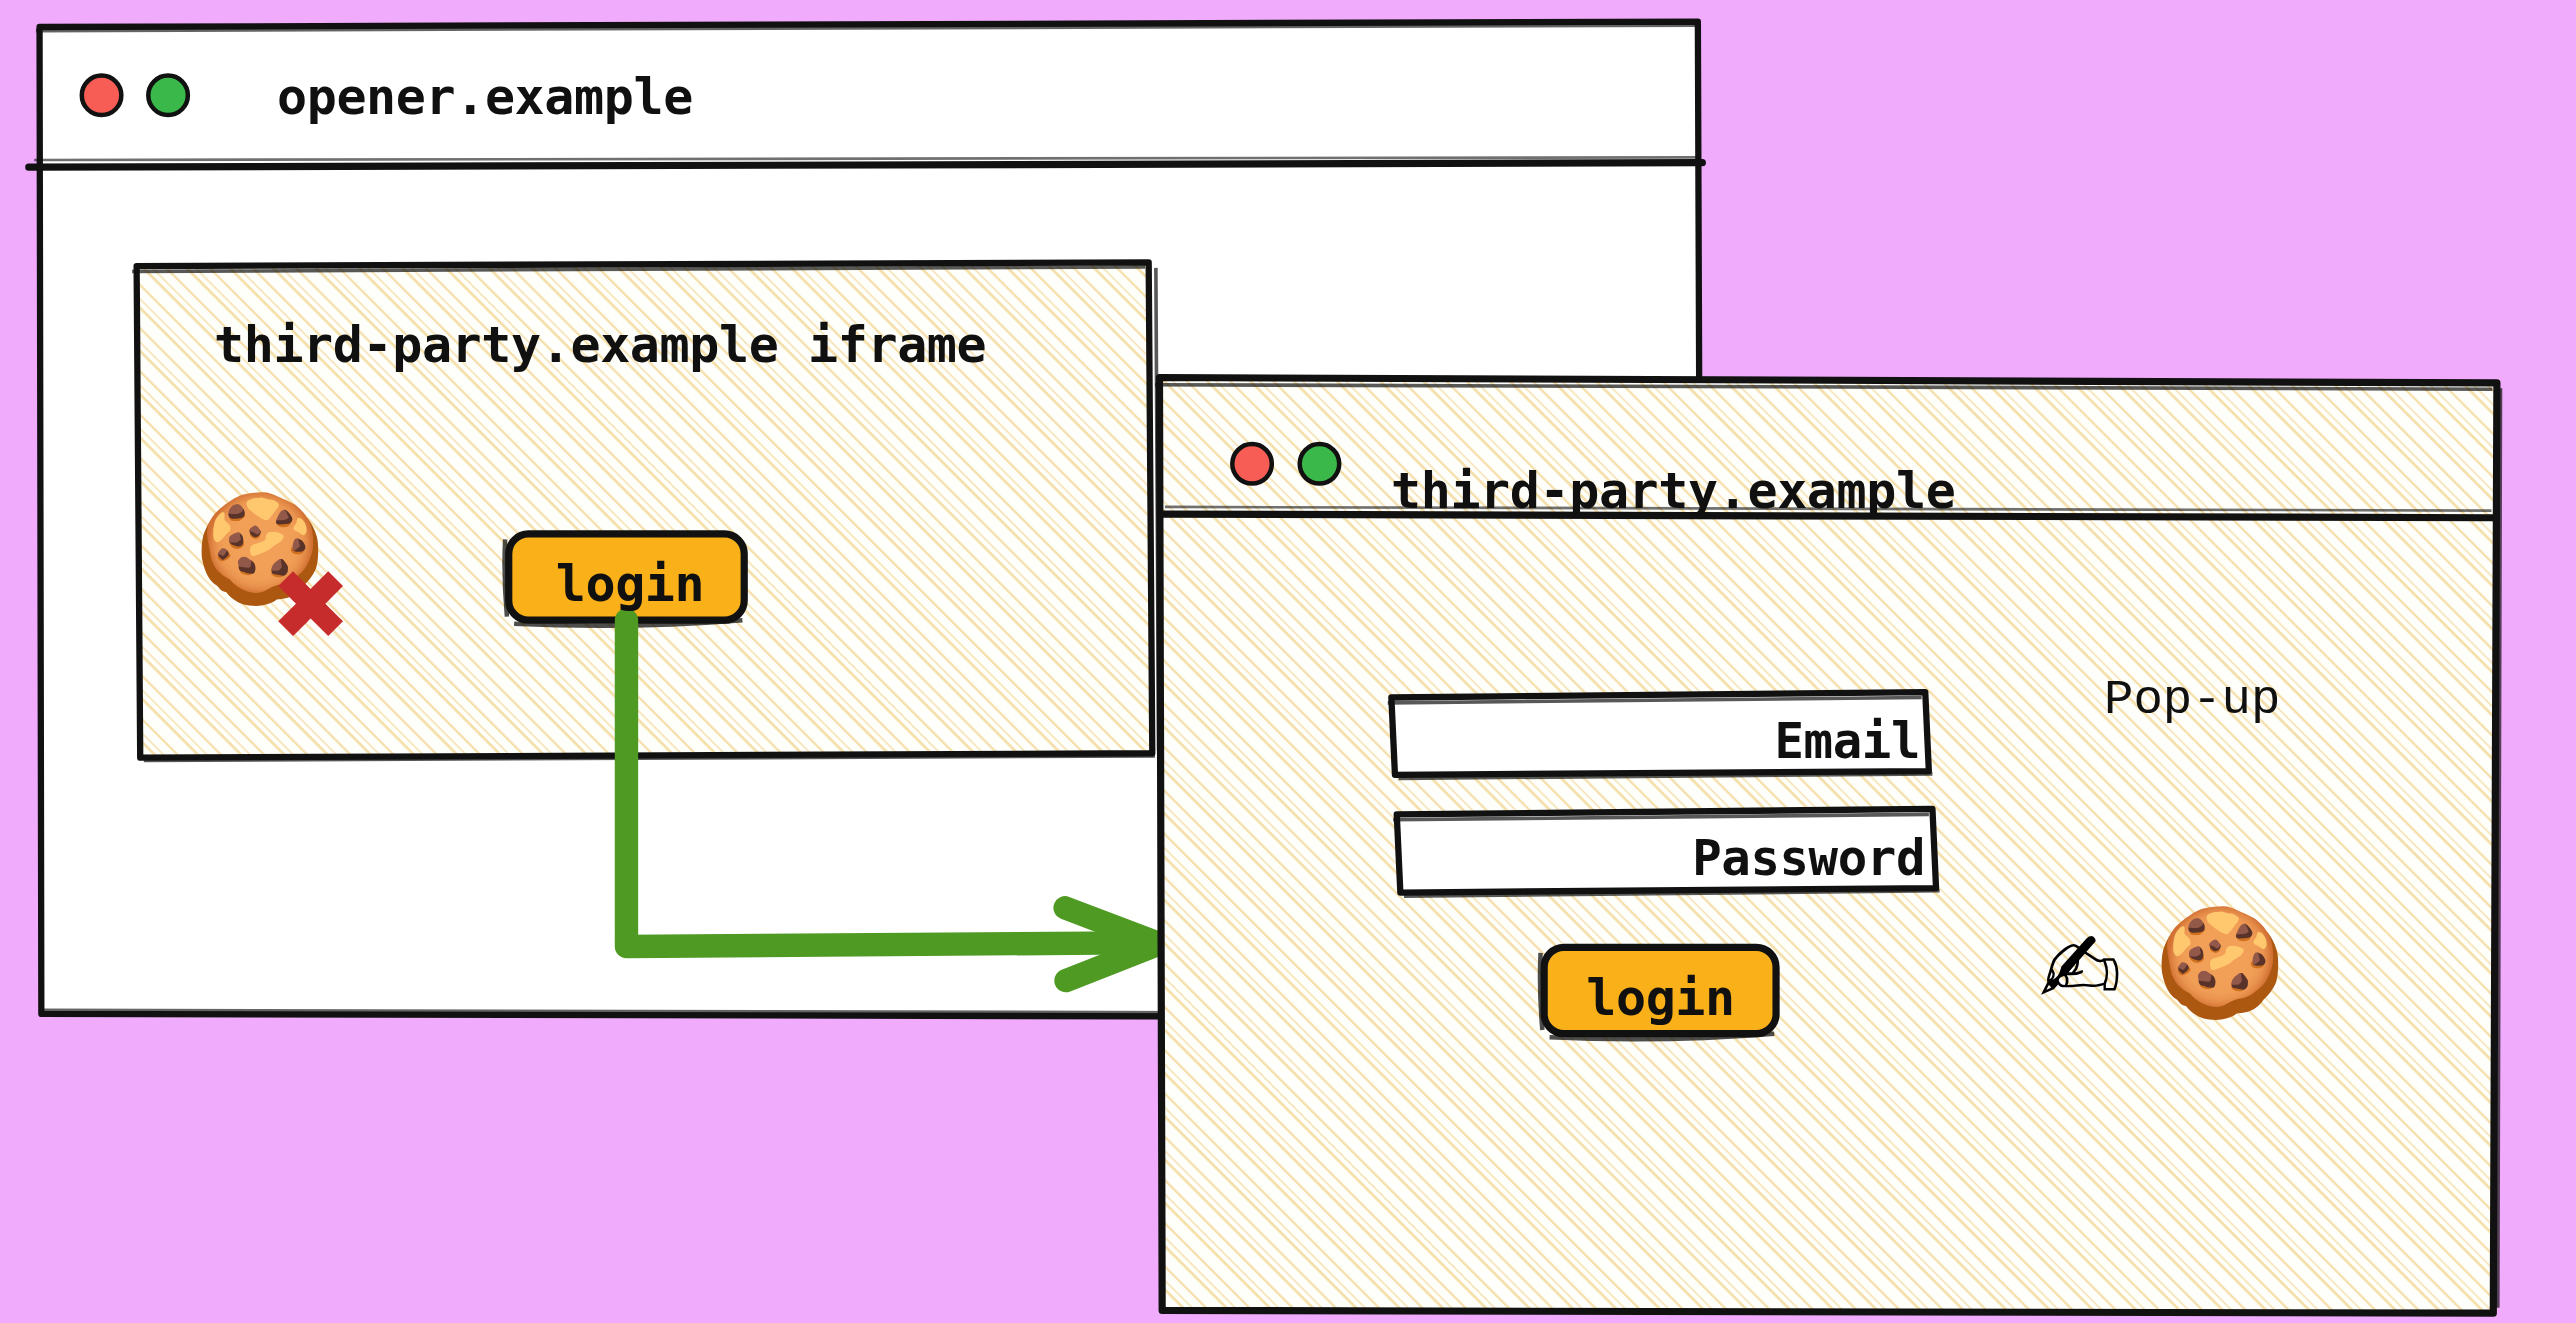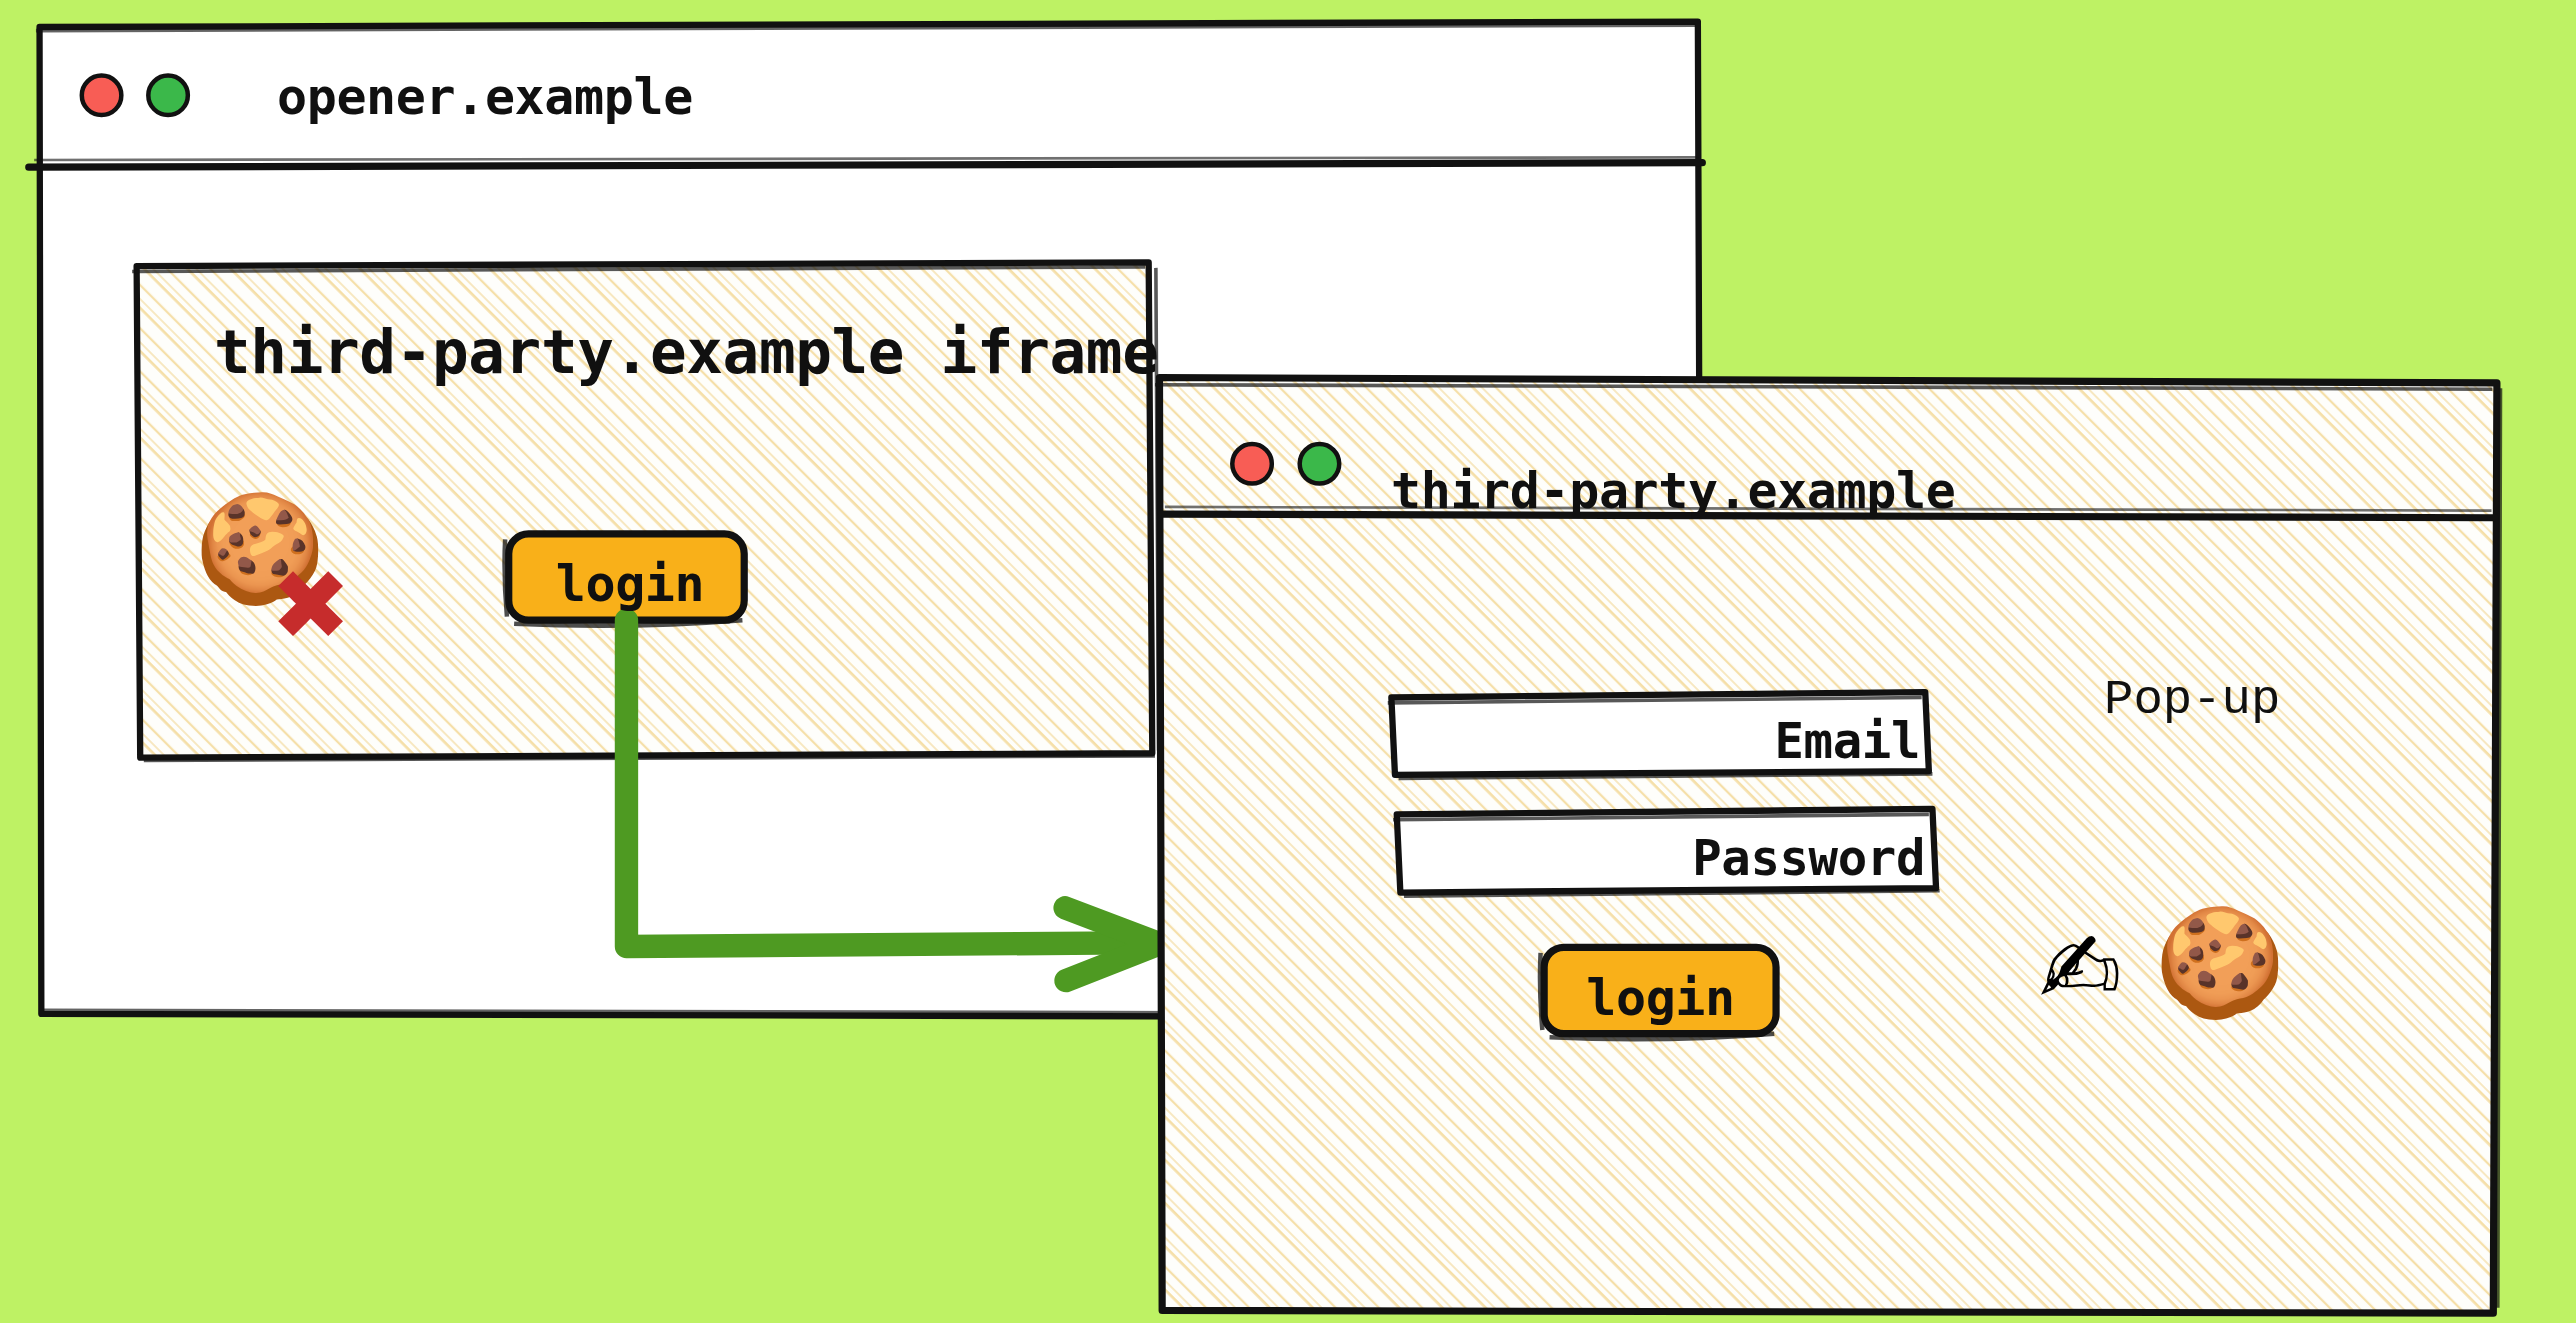--- a/index.html
+++ b/index.html
@@ -13,21 +13,21 @@
     position: relative;
     overflow: hidden;
     font-family: "DejaVu Sans Mono", "Liberation Mono", monospace;
   }
 
   #stage {
     position: absolute;
     left: 0; top: 0;
     width: 2576px;
     height: 1324px;
-    background: #bef264;
+    background: #f0abfc;
   }
 
   .svg-layer {
     position: absolute;
     left: 0; top: 0;
     width: 2576px;
     height: 1324px;
   }
 
   
@@ -42,21 +42,21 @@
 
   .opener-title {
     left: 277px;
     top: 68px;
     font-size: 50px;
   }
 
   .iframe-title {
     left: 214px;
     top: 316px;
-    font-size: 61px;
+    font-size: 50px;
   }
 
   .popup-title {
     left: 1391px;
     top: 462px;
     font-size: 50px;
   }
 
   .field-text {
     font-size: 49px;

